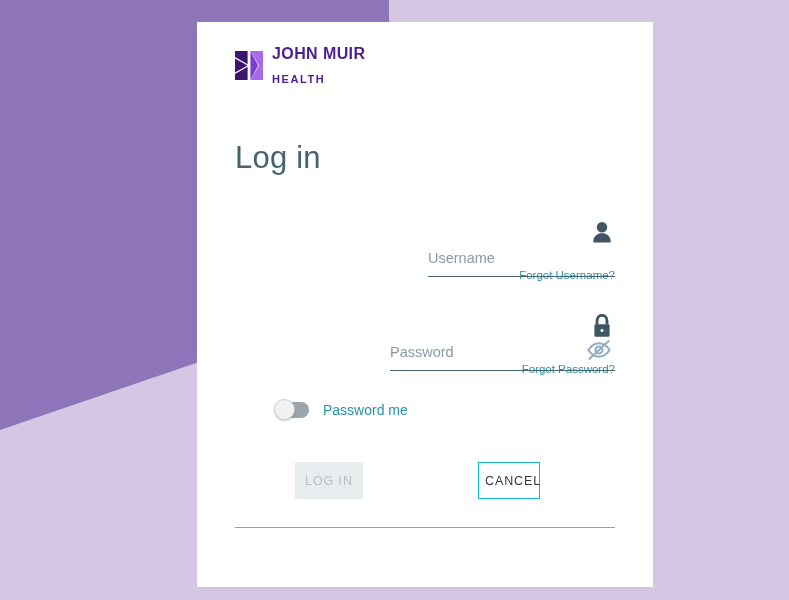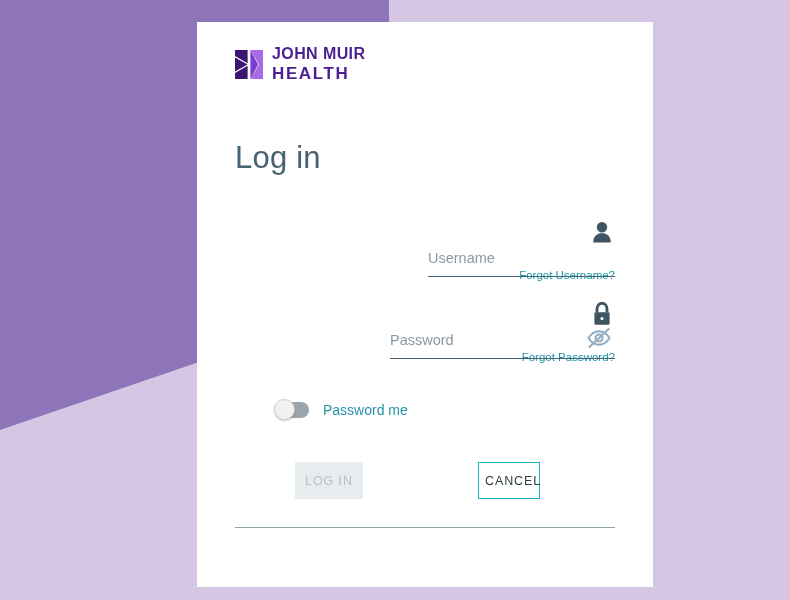--- a/index.html
+++ b/index.html
@@ -74,46 +74,46 @@
     justify-content: center;
     line-height: 1;
   }
   .logo-line1 {
     font-size: 16px;
     font-weight: bold;
     letter-spacing: 0.4px;
     color: #4b1f91;
   }
   .logo-line2 {
-    font-size: 17px;
+    font-size: 11px;
     font-weight: bold;
     letter-spacing: 1.6px;
     color: #4b1f91;
-    margin-top: 3px;
+    margin-top: 12px;
   }
 
   
   .heading {
     position: absolute;
     left: 0;
     top: 118px;
     font-size: 31px;
     color: #46616f;
     font-weight: normal;
     letter-spacing: 0.2px;
   }
 
   
   .field {
     position: absolute;
     left: 0;
     width: 380px;
   }
   .field--username { top: 196px; }
-  .field--password { top: 278px; }
+  .field--password { top: 290px; }
 
   .field-row {
     position: relative;
     display: flex;
     align-items: flex-end;
     height: 42px;
     flex-direction: column;
   }
   .field-icon {
     width: 26px;

